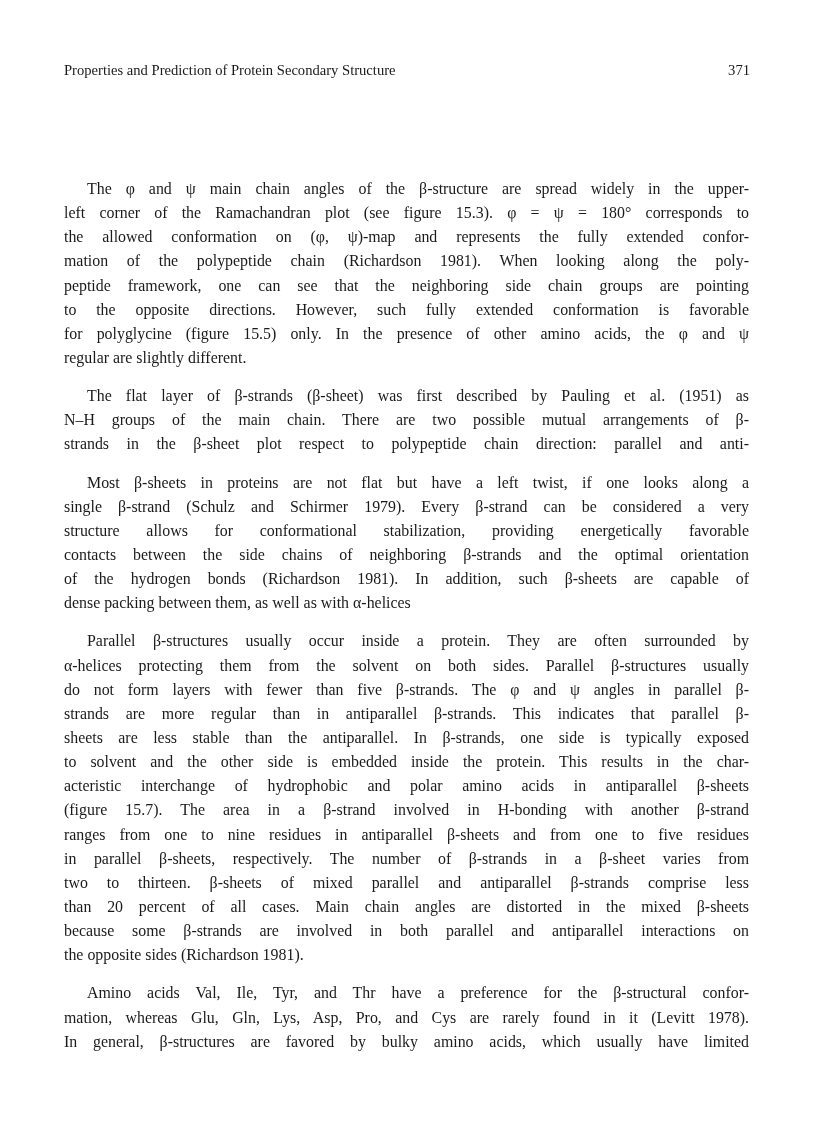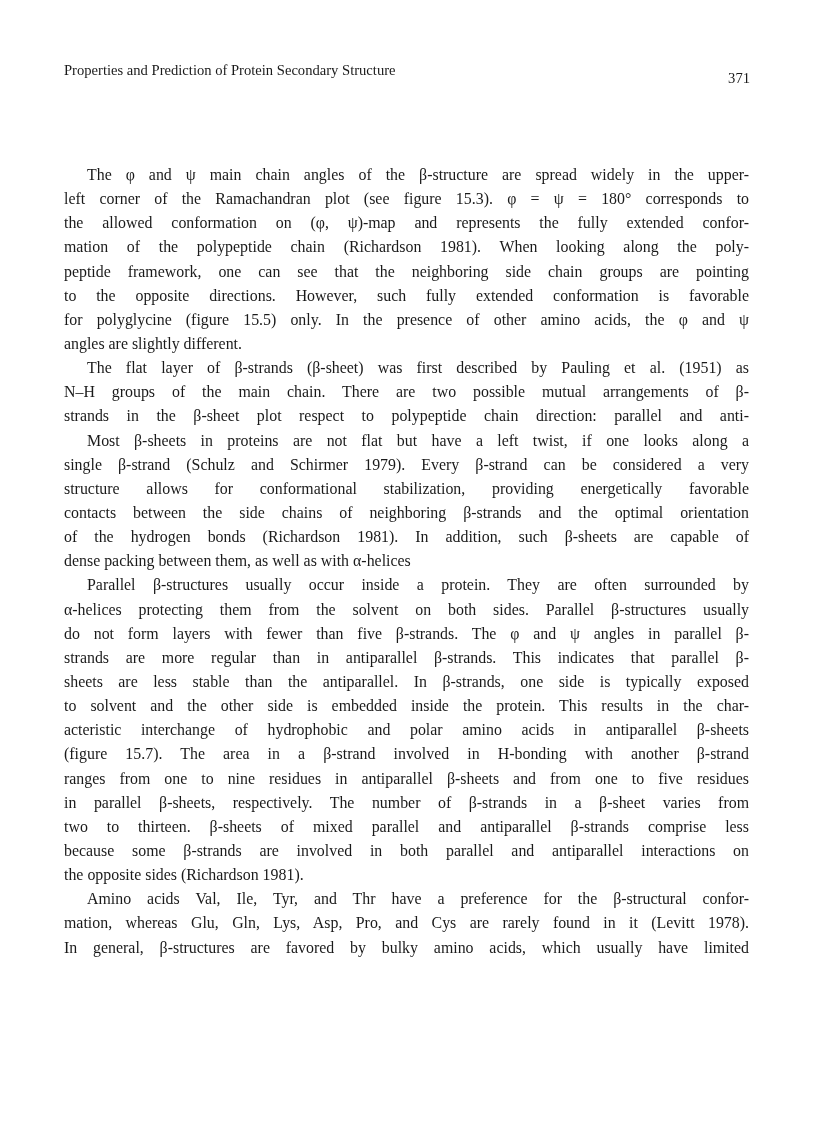--- a/index.html
+++ b/index.html
@@ -1,45 +1,45 @@
 <!DOCTYPE html>
 <html><head>
 <meta charset="utf-8">
 <style>
   html, body { margin: 0; padding: 0; background: #ffffff; }
   body { width: 816px; height: 1123px; position: relative; overflow: hidden; }
   .page { position: absolute; left: 0; top: 0; width: 816px; height: 1006px; background: #fff; color: #1a1a1a; font-family: "Liberation Serif", "DejaVu Serif", serif; }
   .running-head { position: absolute; left: 64px; top: 60px; width: 686px; height: 20px; font-size: 14.6px; line-height: 20px; }
   .running-title { position: absolute; left: 0; top: 0; white-space: nowrap; }
-  .page-number { position: absolute; right: 0; top: 0; margin-top: 8px; }
+  .page-number { position: absolute; right: 0; top: 0; }
   .body-text { position: absolute; left: 64px; top: 163px; width: 685px; }
   .line { display: block; height: 24.15px; line-height: 24.15px; font-size: 15.9px; white-space: nowrap; text-align: justify; text-align-last: justify; }
   .line.last { text-align-last: left; }
-  .line.indent { padding-left: 23px; }
+  .line.indent { padding-left: 23px; margin-top: 14px; }
 </style>
 </head>
 <body>
 
 <div class="page">
   <div class="running-head">
     <span class="running-title">Properties and Prediction of Protein Secondary Structure</span>
     <span class="page-number">371</span>
   </div>
 
   <div class="body-text">
 
     <div>
       <span class="line indent">The φ and ψ main chain angles of the β-structure are spread widely in the upper-</span>
       <span class="line">left corner of the Ramachandran plot (see figure 15.3). φ = ψ = 180° corresponds to</span>
       <span class="line">the allowed conformation on (φ, ψ)-map and represents the fully extended confor-</span>
       <span class="line">mation of the polypeptide chain (Richardson 1981). When looking along the poly-</span>
       <span class="line">peptide framework, one can see that the neighboring side chain groups are pointing</span>
       <span class="line">to the opposite directions. However, such fully extended conformation is favorable</span>
       <span class="line">for polyglycine (figure 15.5) only. In the presence of other amino acids, the φ and ψ</span>
-      <span class="line last">angles are slightly different.</span>
+      <span class="line last">regular are slightly different.</span>
     </div>
 
     <div>
       <span class="line indent">The flat layer of β-strands (β-sheet) was first described by Pauling et al. (1951) as</span>
       <span class="line">N–H groups of the main chain. There are two possible mutual arrangements of β-</span>
       <span class="line">strands in the β-sheet plot respect to polypeptide chain direction: parallel and anti-</span>
     </div>
 
     <div>
       <span class="line indent">Most β-sheets in proteins are not flat but have a left twist, if one looks along a</span>
@@ -55,20 +55,21 @@
       <span class="line">α-helices protecting them from the solvent on both sides. Parallel β-structures usually</span>
       <span class="line">do not form layers with fewer than five β-strands. The φ and ψ angles in parallel β-</span>
       <span class="line">strands are more regular than in antiparallel β-strands. This indicates that parallel β-</span>
       <span class="line">sheets are less stable than the antiparallel. In β-strands, one side is typically exposed</span>
       <span class="line">to solvent and the other side is embedded inside the protein. This results in the char-</span>
       <span class="line">acteristic interchange of hydrophobic and polar amino acids in antiparallel β-sheets</span>
       <span class="line">(figure 15.7). The area in a β-strand involved in H-bonding with another β-strand</span>
       <span class="line">ranges from one to nine residues in antiparallel β-sheets and from one to five residues</span>
       <span class="line">in parallel β-sheets, respectively. The number of β-strands in a β-sheet varies from</span>
       <span class="line">two to thirteen. β-sheets of mixed parallel and antiparallel β-strands comprise less</span>
+      <span class="line">than 20 percent of all cases. Main chain angles are distorted in the mixed β-sheets</span>
       <span class="line">because some β-strands are involved in both parallel and antiparallel interactions on</span>
       <span class="line last">the opposite sides (Richardson 1981).</span>
     </div>
 
     <div>
       <span class="line indent">Amino acids Val, Ile, Tyr, and Thr have a preference for the β-structural confor-</span>
       <span class="line">mation, whereas Glu, Gln, Lys, Asp, Pro, and Cys are rarely found in it (Levitt 1978).</span>
       <span class="line">In general, β-structures are favored by bulky amino acids, which usually have limited</span>
     </div>
   </div>

